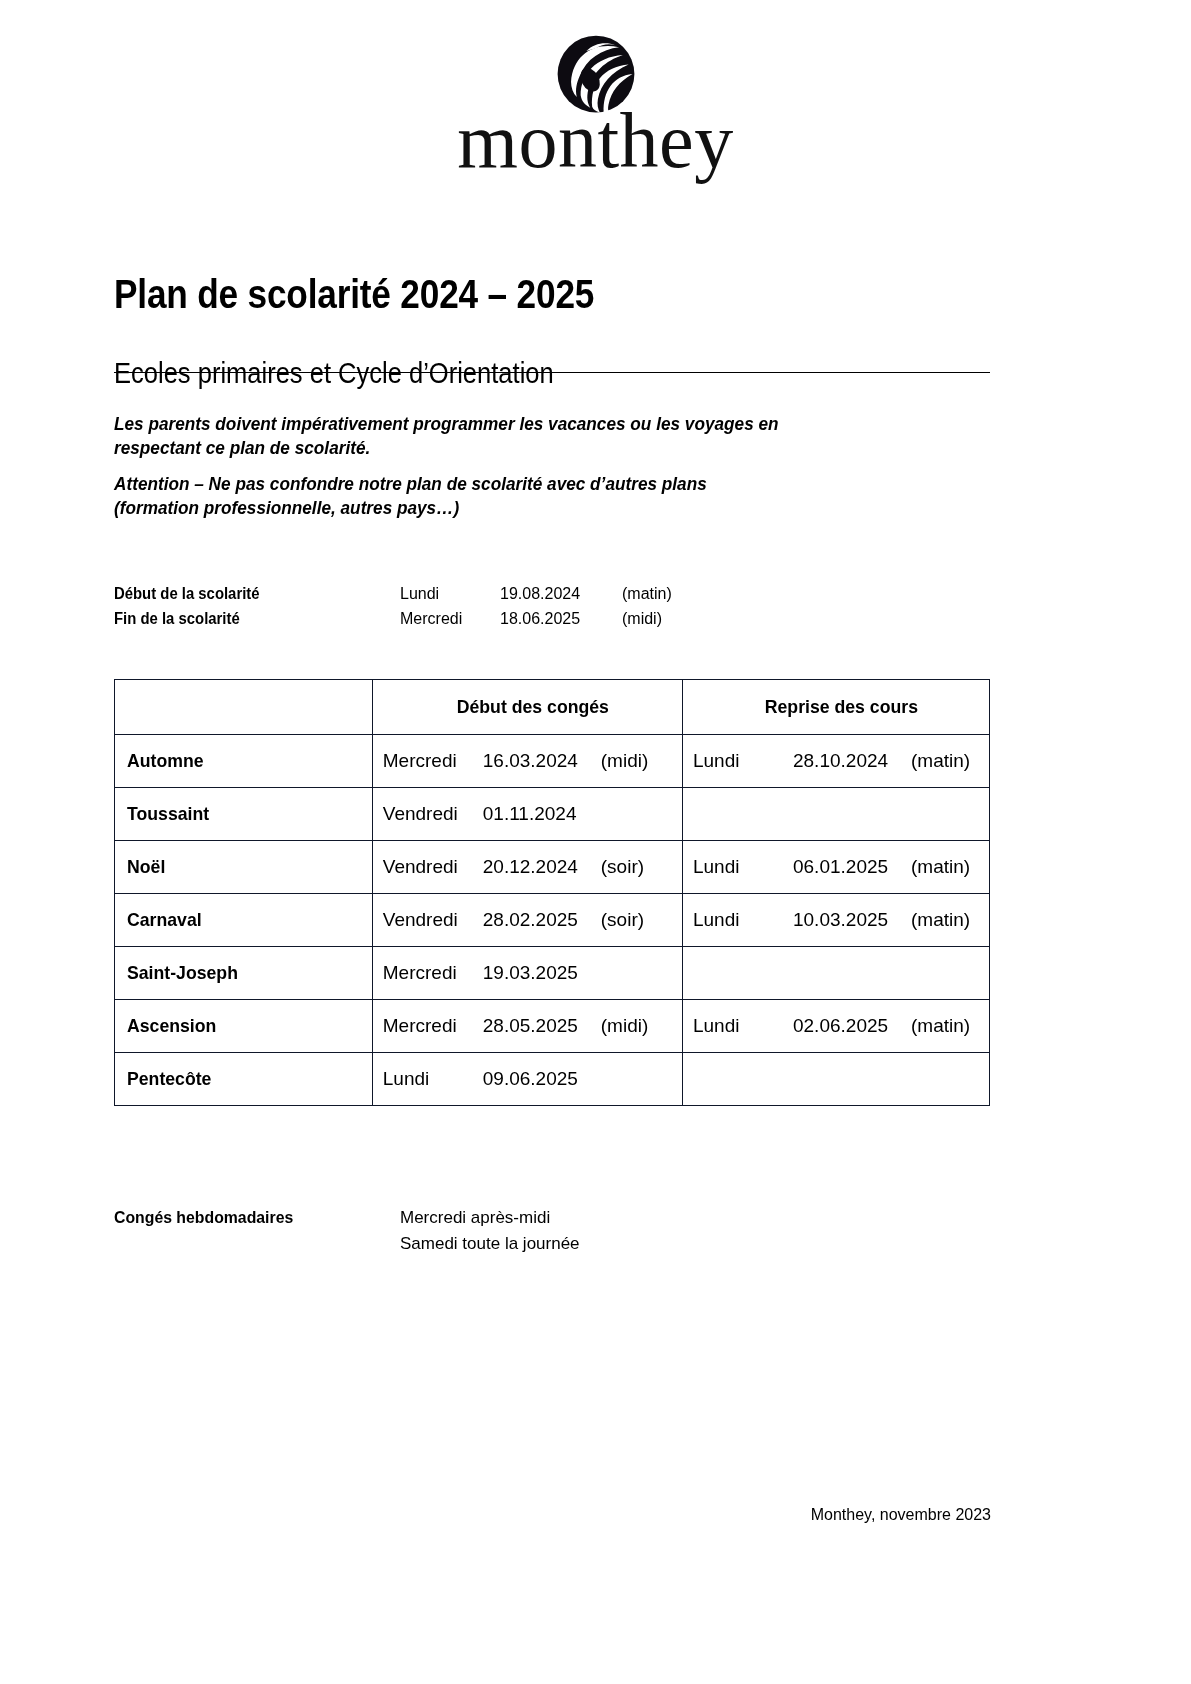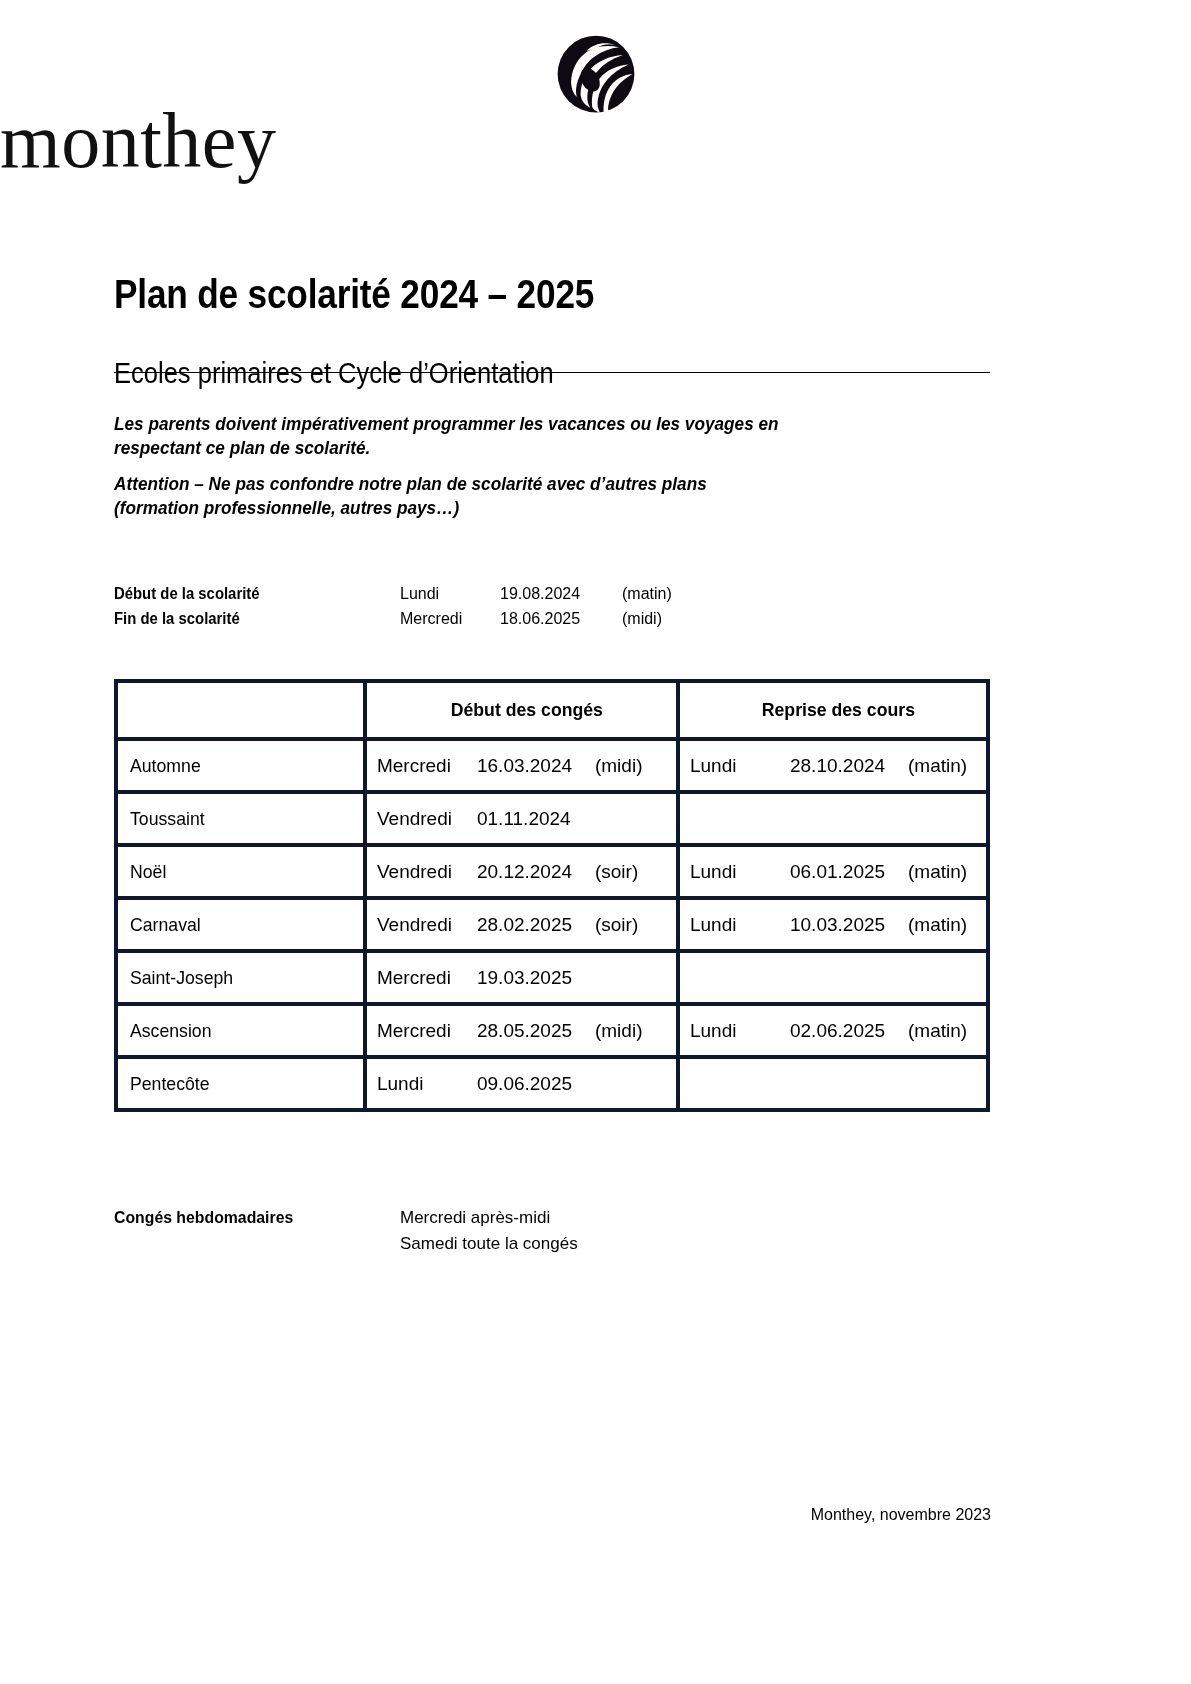--- a/index.html
+++ b/index.html
@@ -21,20 +21,21 @@
     inset: 0;
     padding: 0;
   }
 
   
   .logo-block {
     position: absolute;
     top: 28px;
     left: 0;
     width: 1191px;
+    text-align: center;
   }
   .logo-mark {
     display: block;
     margin: 0 auto;
     width: 96px;
     height: 96px;
   }
   .logo-word {
     display: block;
     margin: -22px auto 0 auto;
@@ -119,30 +120,30 @@
   
   .tbl {
     position: absolute;
     left: 114px;
     top: 679px;
     width: 876px;
     border-collapse: collapse;
     font-size: 19px;
   }
   .tbl td, .tbl th {
-    border: 4px solid #0f172a;
+    border: 1px solid #0f172a;
     padding: 0;
     vertical-align: middle;
     margin-left: 48px;
   }
   .tbl tr { height: 53px; }
   .tbl .c-name {
     width: 280px;
     padding-left: 12px;
-    font-weight: 400;
+    font-weight: 700;
     text-align: left;
   }
   .tbl .c-name span {
     display: inline-block;
     transform: scaleX(0.93);
     transform-origin: left center;
   }
   .tbl .c-start { width: 300px; padding-left: 10px; }
   .tbl .c-back  { width: 294px; padding-left: 10px; }
 
@@ -367,19 +368,19 @@
             </div>
           </td>
         </tr>
       </tbody>
   </table>
 
   <div class="weekly">
     <div class="weekly-label">Congés hebdomadaires</div>
     <div class="weekly-values">
       <div>Mercredi après-midi</div>
-      <div>Samedi toute la congés</div>
+      <div>Samedi toute la journée</div>
     </div>
   </div>
 
   <div class="footer">Monthey, novembre 2023</div>
 
 </div>
 
 </body></html>

